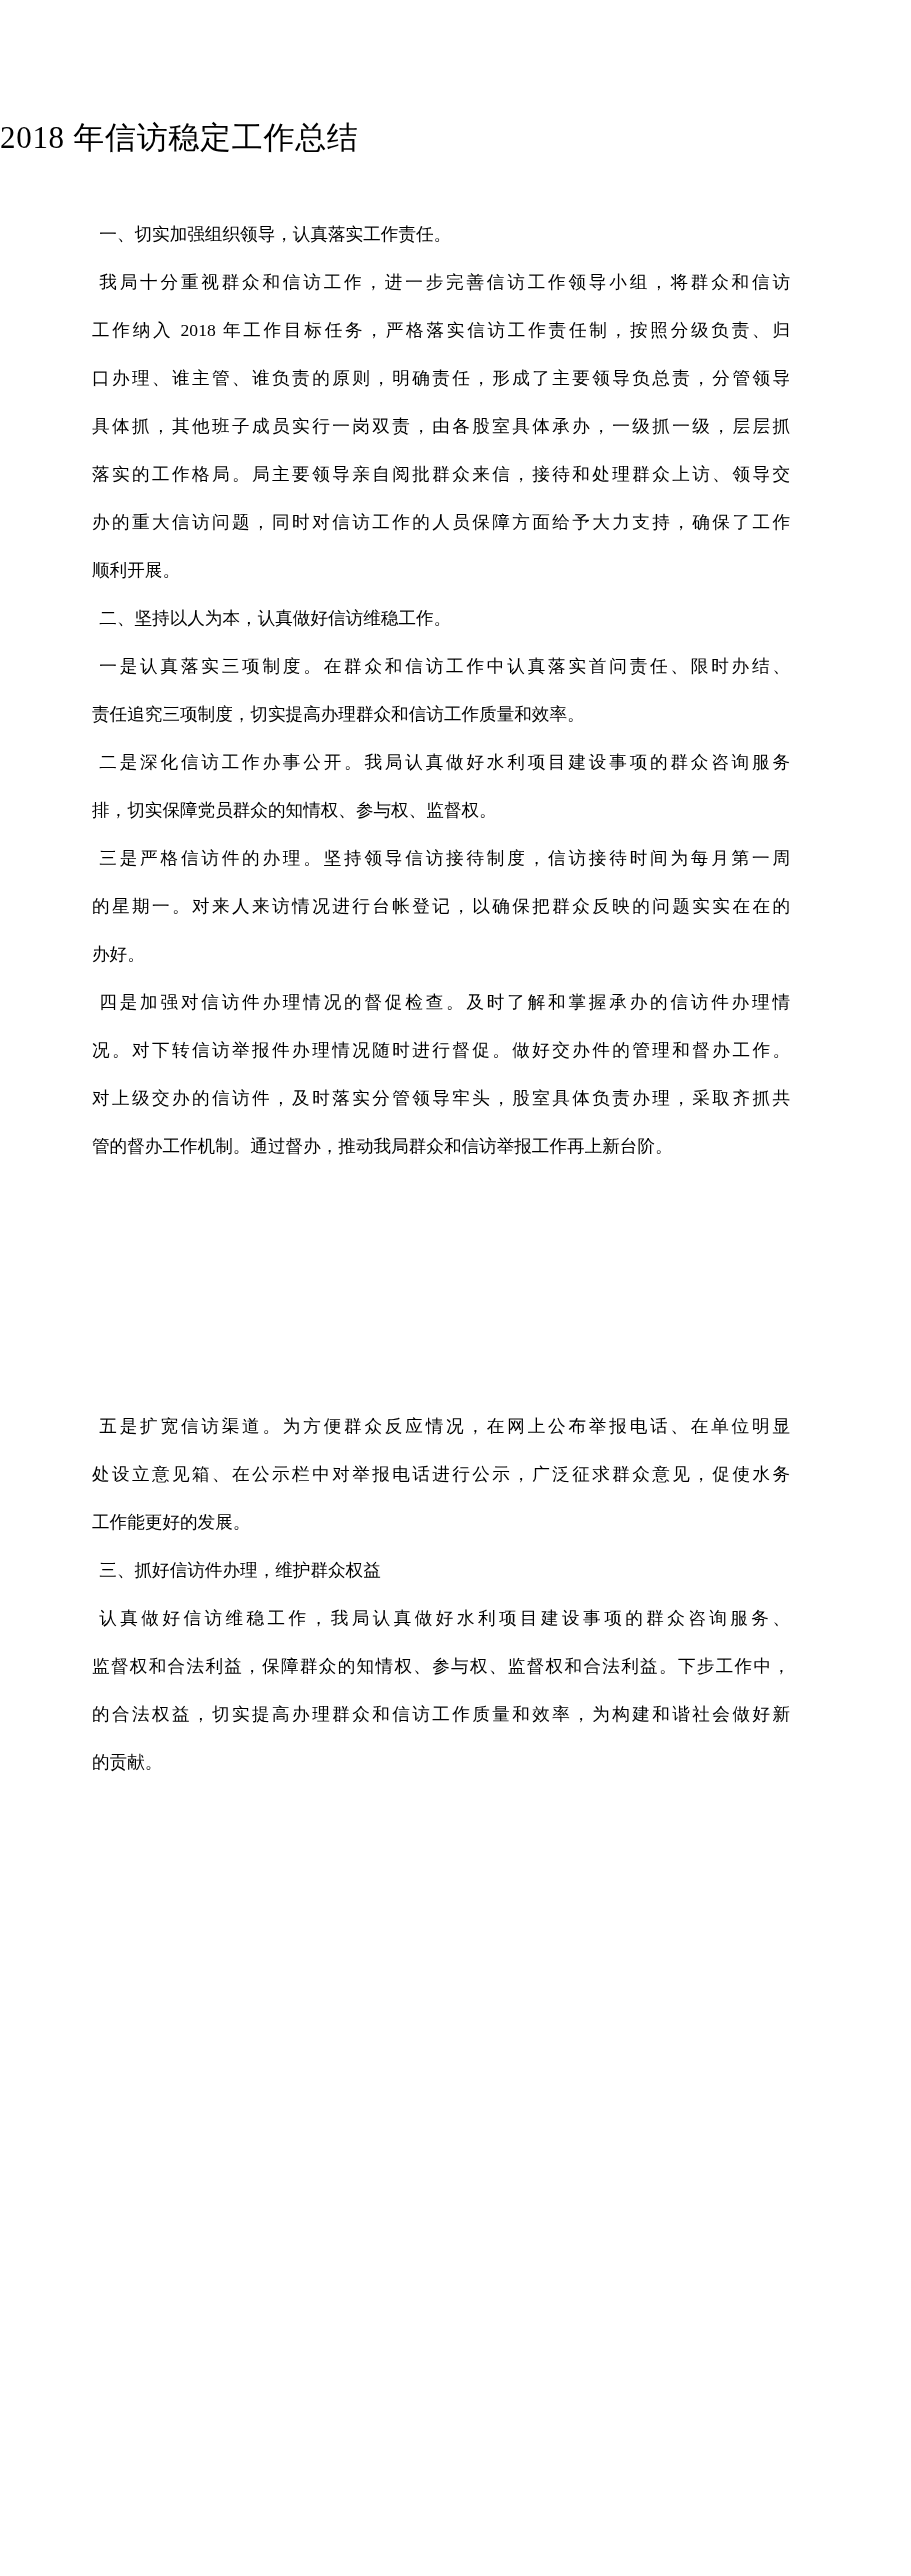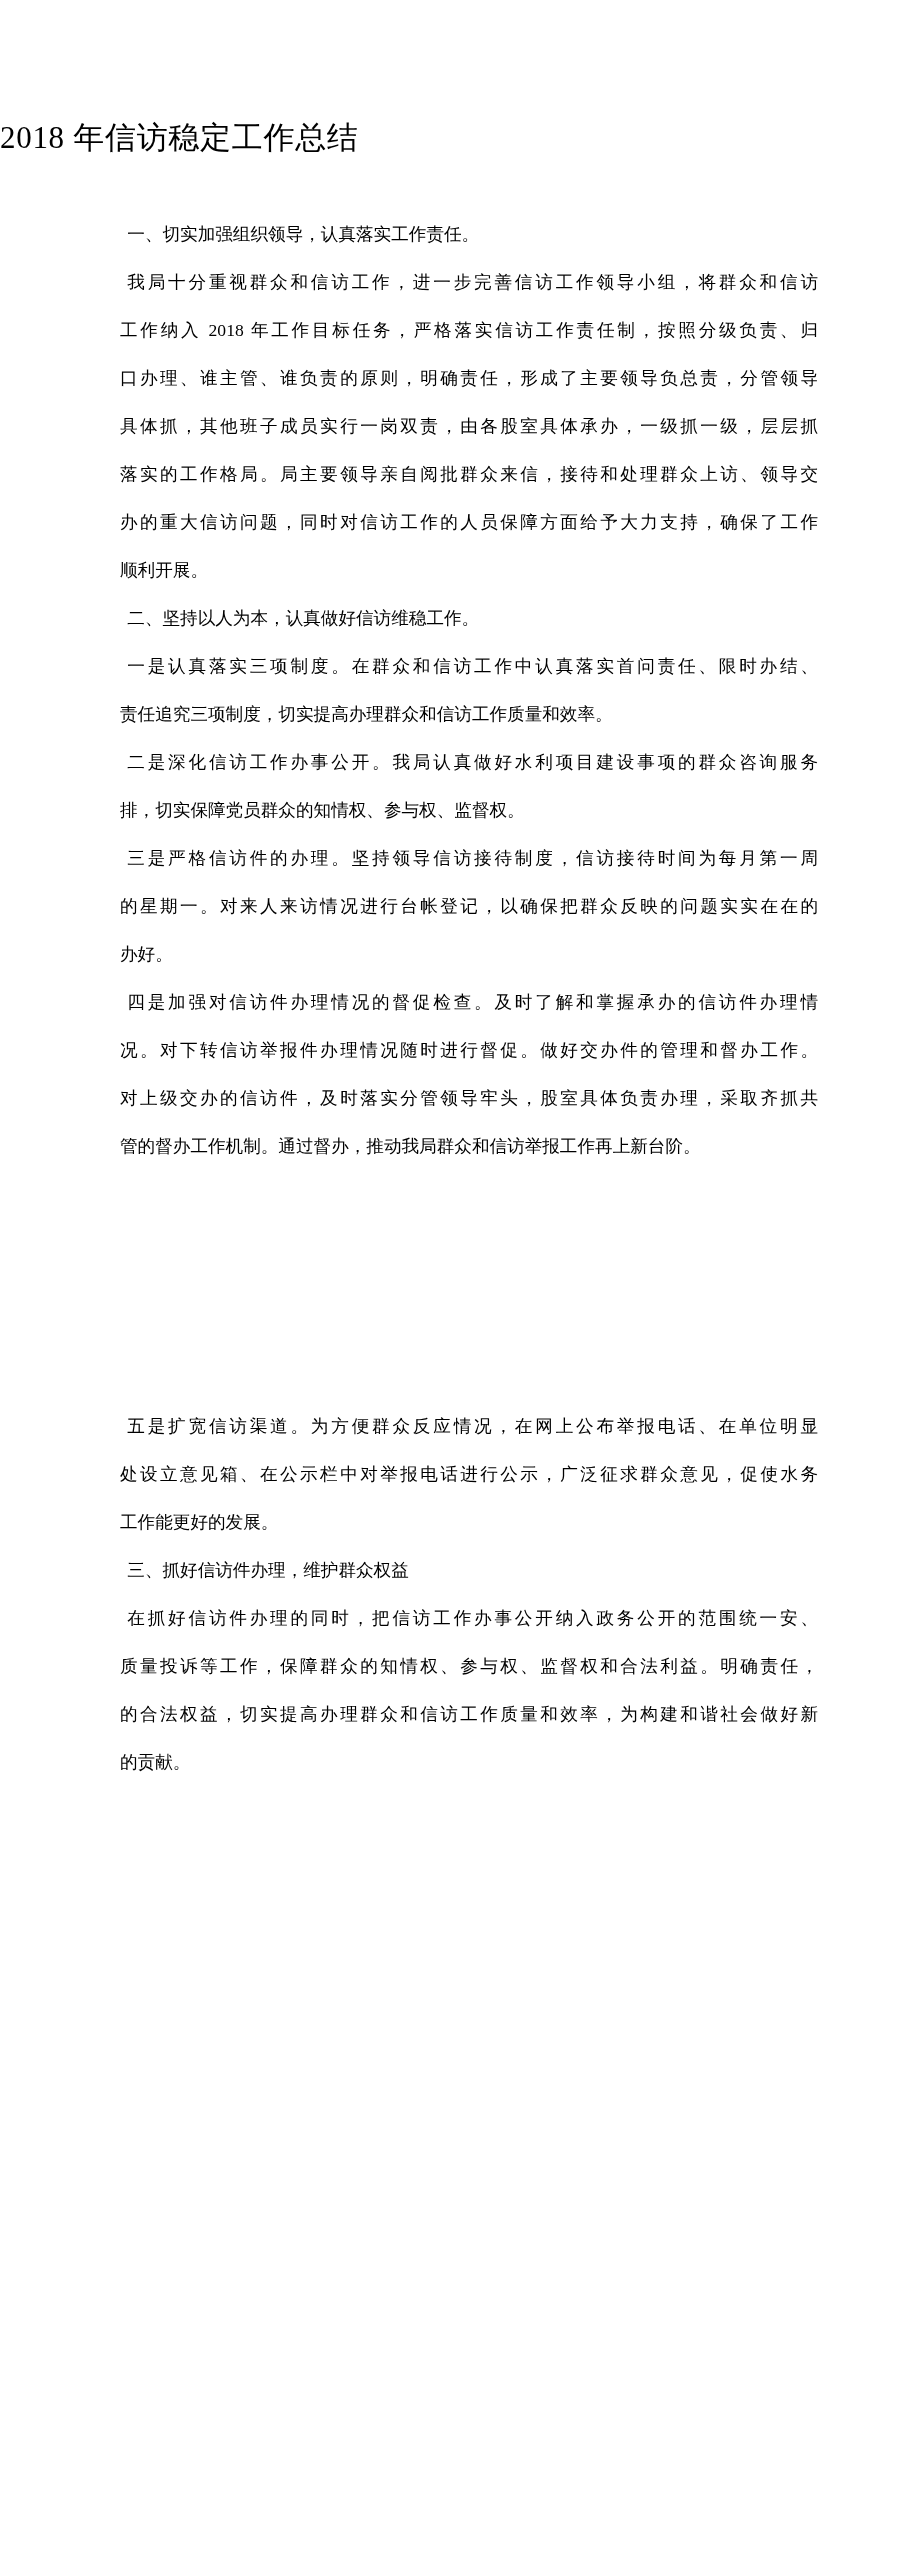--- a/index.html
+++ b/index.html
@@ -25,21 +25,21 @@
     height: 37px;
     line-height: 37px;
     text-align: left;
     font-size: 31px;
     font-weight: 400;
     letter-spacing: 0.7px;
     white-space: nowrap;
   }
   .doc-body {
     width: 698px;
-    margin: 54px 0 0 120px;
+    margin: 54px 0 0 92px;
     font-size: 17.6px;
   }
   .line {
     height: 48px;
     line-height: 48px;
     white-space: nowrap;
     overflow: visible;
   }
   .line.fill {
     text-align: justify;
@@ -81,19 +81,19 @@
       <div class="line last">办好。</div>
       <div class="line first fill">四是加强对信访件办理情况的督促检查。及时了解和掌握承办的信访件办理情</div>
       <div class="line fill">况。对下转信访举报件办理情况随时进行督促。做好交办件的管理和督办工作。</div>
       <div class="line fill">对上级交办的信访件，及时落实分管领导牢头，股室具体负责办理，采取齐抓共</div>
       <div class="line last">管的督办工作机制。通过督办，推动我局群众和信访举报工作再上新台阶。</div>
       <div class="page-break"></div>
       <div class="line first fill">五是扩宽信访渠道。为方便群众反应情况，在网上公布举报电话、在单位明显</div>
       <div class="line fill">处设立意见箱、在公示栏中对举报电话进行公示，广泛征求群众意见，促使水务</div>
       <div class="line last">工作能更好的发展。</div>
       <div class="line first last">三、抓好信访件办理，维护群众权益</div>
-      <div class="line first fill">在抓好信访件办理的同时，把信访工作办事公开纳入政务公开的范围统一安、</div>
-      <div class="line fill">质量投诉等工作，保障群众的知情权、参与权、监督权和合法利益。明确责任，</div>
+      <div class="line first fill">认真做好信访维稳工作，我局认真做好水利项目建设事项的群众咨询服务、</div>
+      <div class="line fill">监督权和合法利益，保障群众的知情权、参与权、监督权和合法利益。下步工作中，</div>
       <div class="line fill">的合法权益，切实提高办理群众和信访工作质量和效率，为构建和谐社会做好新</div>
       <div class="line last">的贡献。</div>
     </div>
 </div>
 
 
 </body></html>

